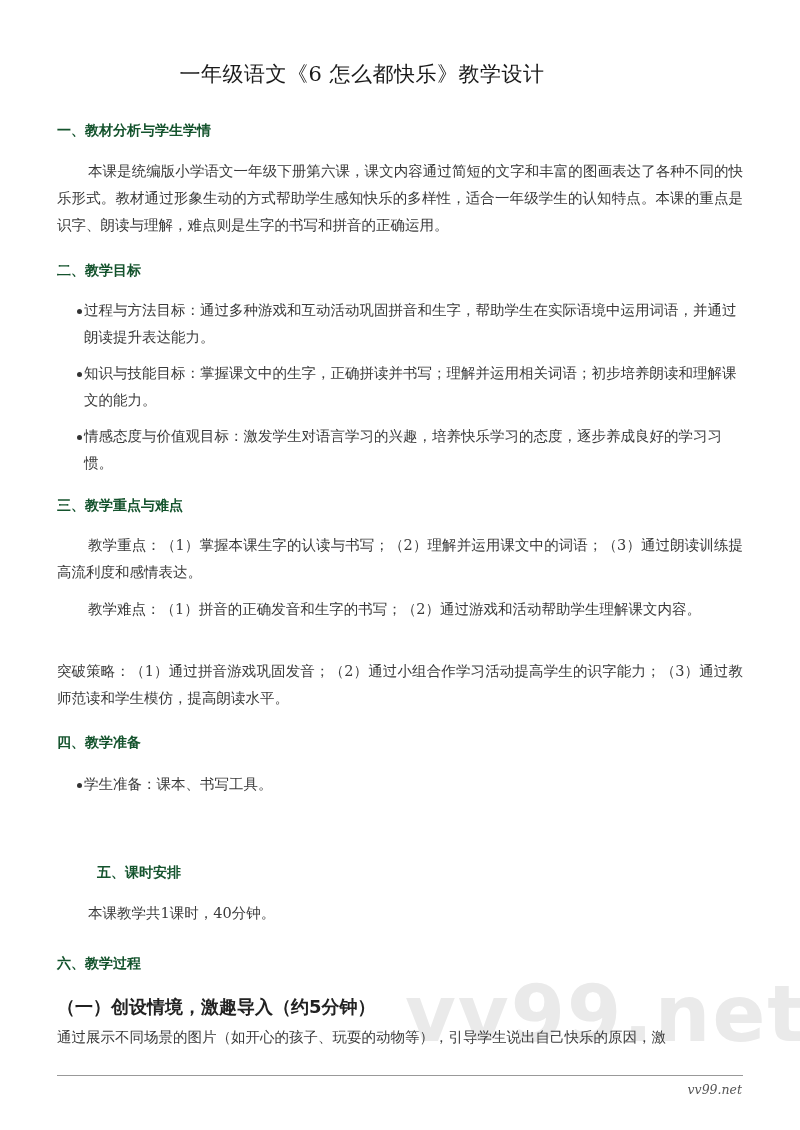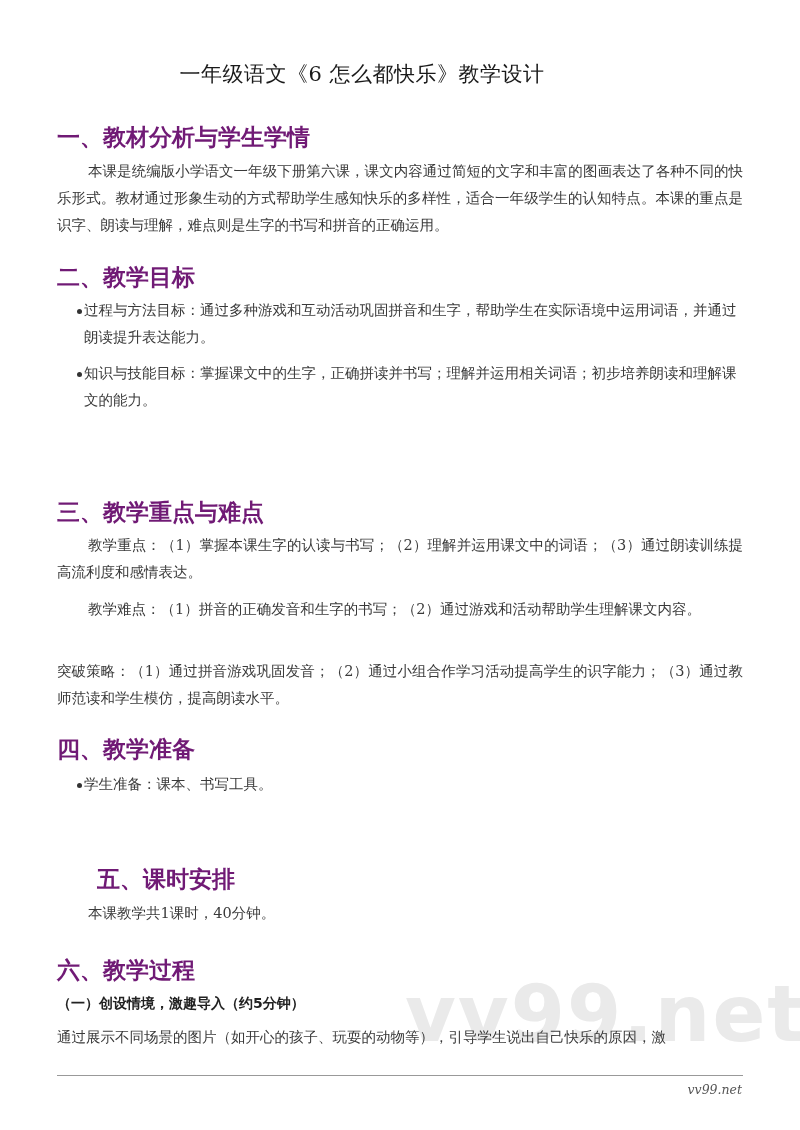--- a/index.html
+++ b/index.html
@@ -9,41 +9,41 @@
     color: #333333;
   }
   .page { position: absolute; left: 0; top: 0; width: 800px; height: 1130px; }
   .title {
     position: absolute; left: 0; top: 60px; width: 724px; text-align: center;
     font-size: 21px; color: #1a1a1a; letter-spacing: 0.5px;
   }
   .h2 {
     position: absolute; left: 57px;
     font-family: Liberation Serif, serif;
-    font-weight: bold; font-size: 23px; color: #701a75;
+    font-weight: bold; font-size: 14px; color: #14532d;
   }
   .para {
     position: absolute; left: 57px; width: 686px;
     font-size: 14.5px; line-height: 27px; color: #3a3a3a;
     text-align: justify;
   }
   .indent { text-indent: 31px; }
   .bullets { position: absolute; left: 57px; width: 686px; margin: 0; padding: 0; list-style: none; }
   .bullets li {
     position: relative; padding-left: 27px;
     font-size: 14.5px; line-height: 27px; color: #3a3a3a; margin-bottom: 9px;
   }
   .bullets li .dot {
     position: absolute; left: 20px; top: 12px; width: 5px; height: 5px;
     background: #333; border-radius: 50%;
   }
   .h3 {
     position: absolute; left: 57px;
     font-family: "DejaVu Sans", "Liberation Sans", sans-serif;
-    font-weight: bold; font-size: 14px; color: #222222;
+    font-weight: bold; font-size: 18px; color: #222222;
   }
   .watermark {
     position: absolute; left: 405px; top: 975px;
     font-family: "DejaVu Sans", "Liberation Sans", sans-serif;
     font-weight: bold; font-size: 78px; color: #eaeaea; letter-spacing: 2px;
     line-height: 1; pointer-events: none;
   }
   .footer-rule {
     position: absolute; left: 57px; top: 1075px; width: 686px; height: 1px; background: #999999;
   }
@@ -62,20 +62,21 @@
 
   <div class="title">一年级语文《6  怎么都快乐》教学设计</div>
 
   <div class="h2" style="top:122px;">一、教材分析与学生学情</div>
   <div class="para indent" style="top:158px;">本课是统编版小学语文一年级下册第六课，课文内容通过简短的文字和丰富的图画表达了各种不同的快乐形式。教材通过形象生动的方式帮助学生感知快乐的多样性，适合一年级学生的认知特点。本课的重点是识字、朗读与理解，难点则是生字的书写和拼音的正确运用。</div>
 
   <div class="h2" style="top:262px;">二、教学目标</div>
   <ul class="bullets" style="top:297px;">
     <li><span class="dot"></span><span>过程与方法目标：通过多种游戏和互动活动巩固拼音和生字，帮助学生在实际语境中运用词语，并通过朗读提升表达能力。</span></li>
     <li><span class="dot"></span><span>知识与技能目标：掌握课文中的生字，正确拼读并书写；理解并运用相关词语；初步培养朗读和理解课文的能力。</span></li>
+    <li><span class="dot"></span><span>情感态度与价值观目标：激发学生对语言学习的兴趣，培养快乐学习的态度，逐步养成良好的学习习惯。</span></li>
   </ul>
 
   <div class="h2" style="top:497px;">三、教学重点与难点</div>
   <div class="para indent" style="top:532px;">教学重点：（1）掌握本课生字的认读与书写；（2）理解并运用课文中的词语；（3）通过朗读训练提高流利度和感情表达。</div>
   <div class="para indent" style="top:596px;">教学难点：（1）拼音的正确发音和生字的书写；（2）通过游戏和活动帮助学生理解课文内容。</div>
   <div class="para" style="top:658px;">突破策略：（1）通过拼音游戏巩固发音；（2）通过小组合作学习活动提高学生的识字能力；（3）通过教师范读和学生模仿，提高朗读水平。</div>
 
   <div class="h2" style="top:734px;">四、教学准备</div>
   <ul class="bullets" style="top:771px;">
     <li><span class="dot"></span><span>学生准备：课本、书写工具。</span></li>

